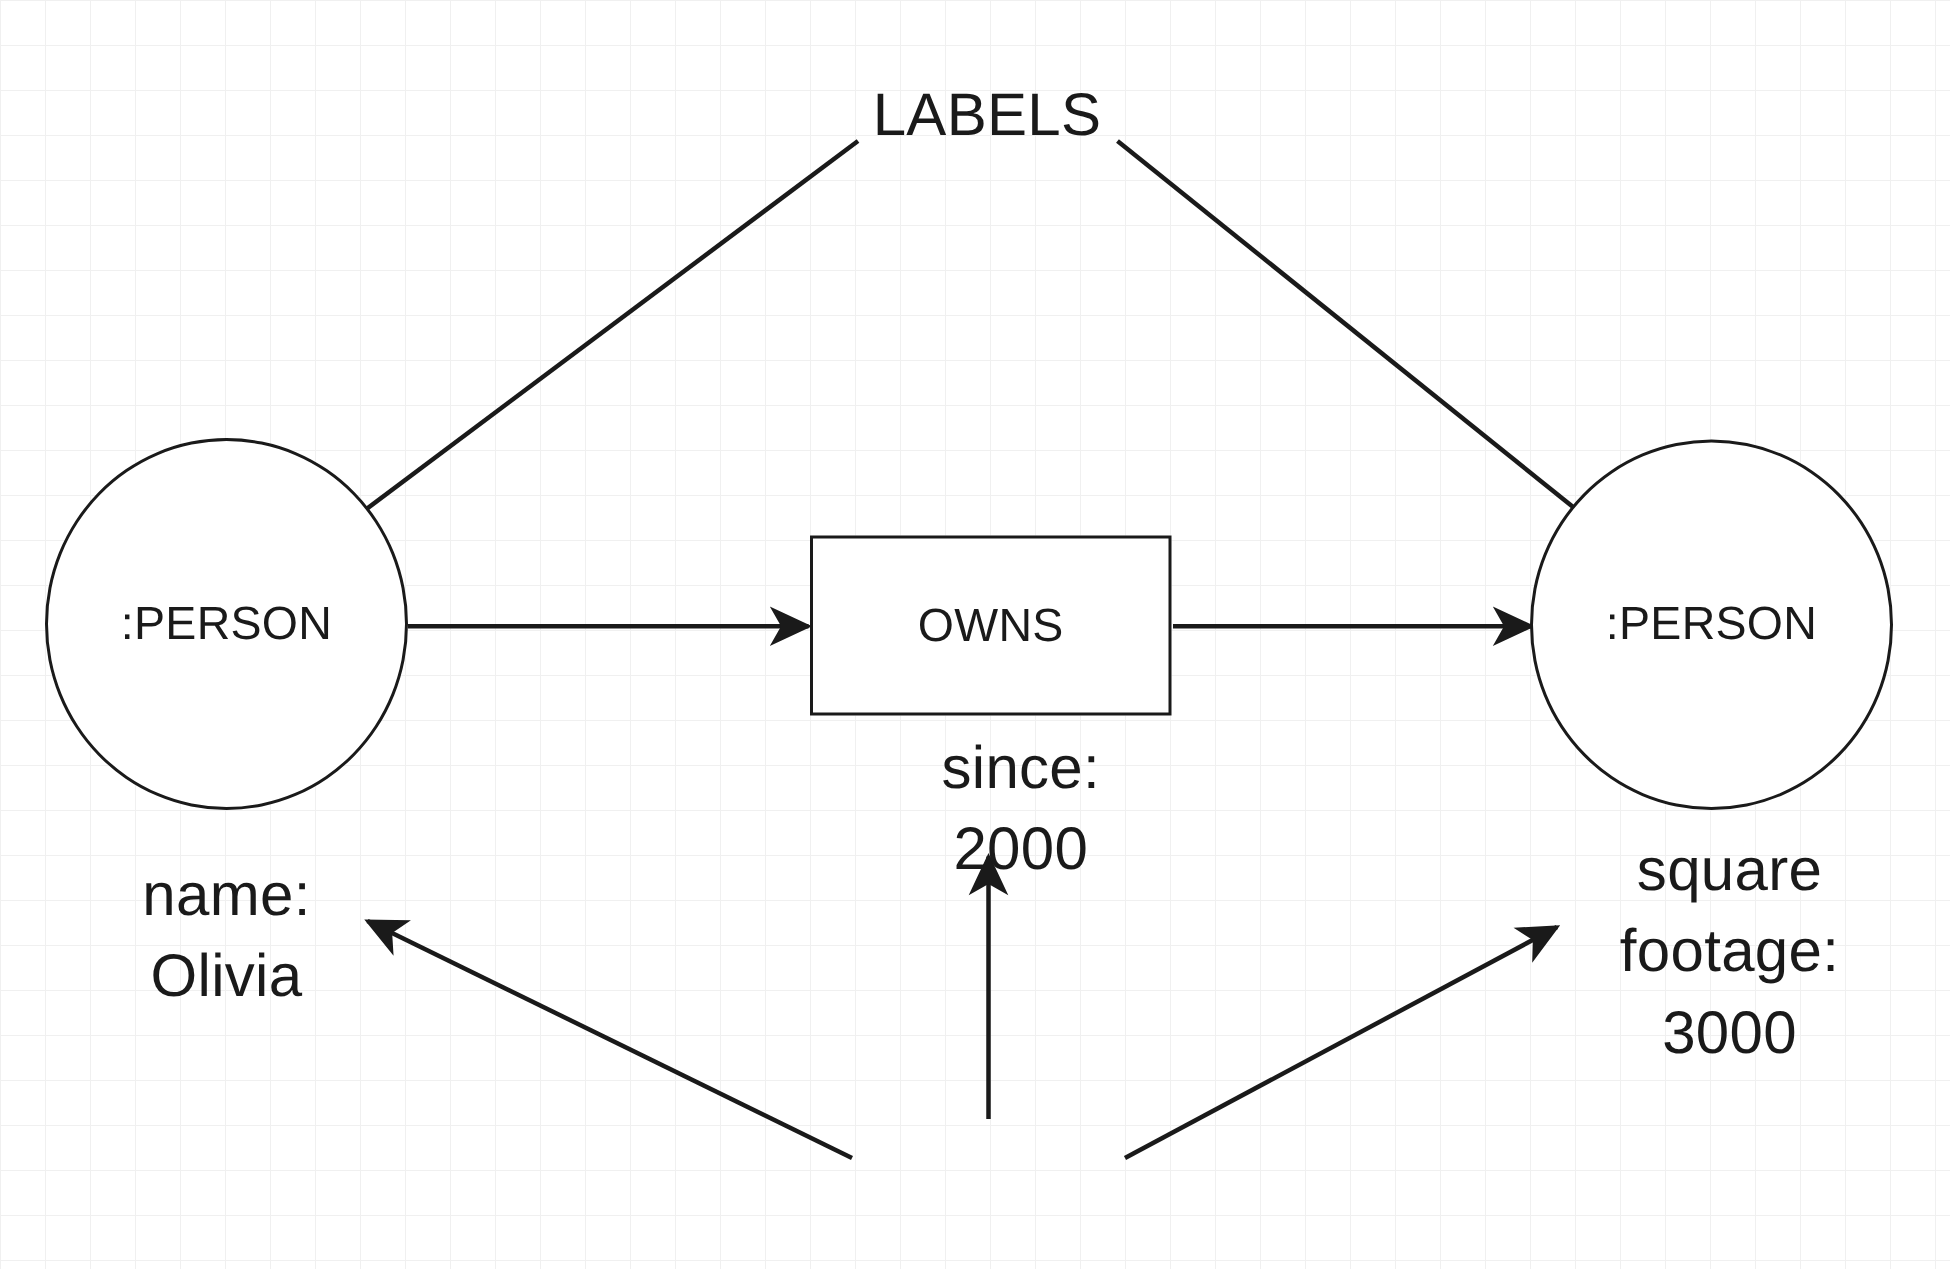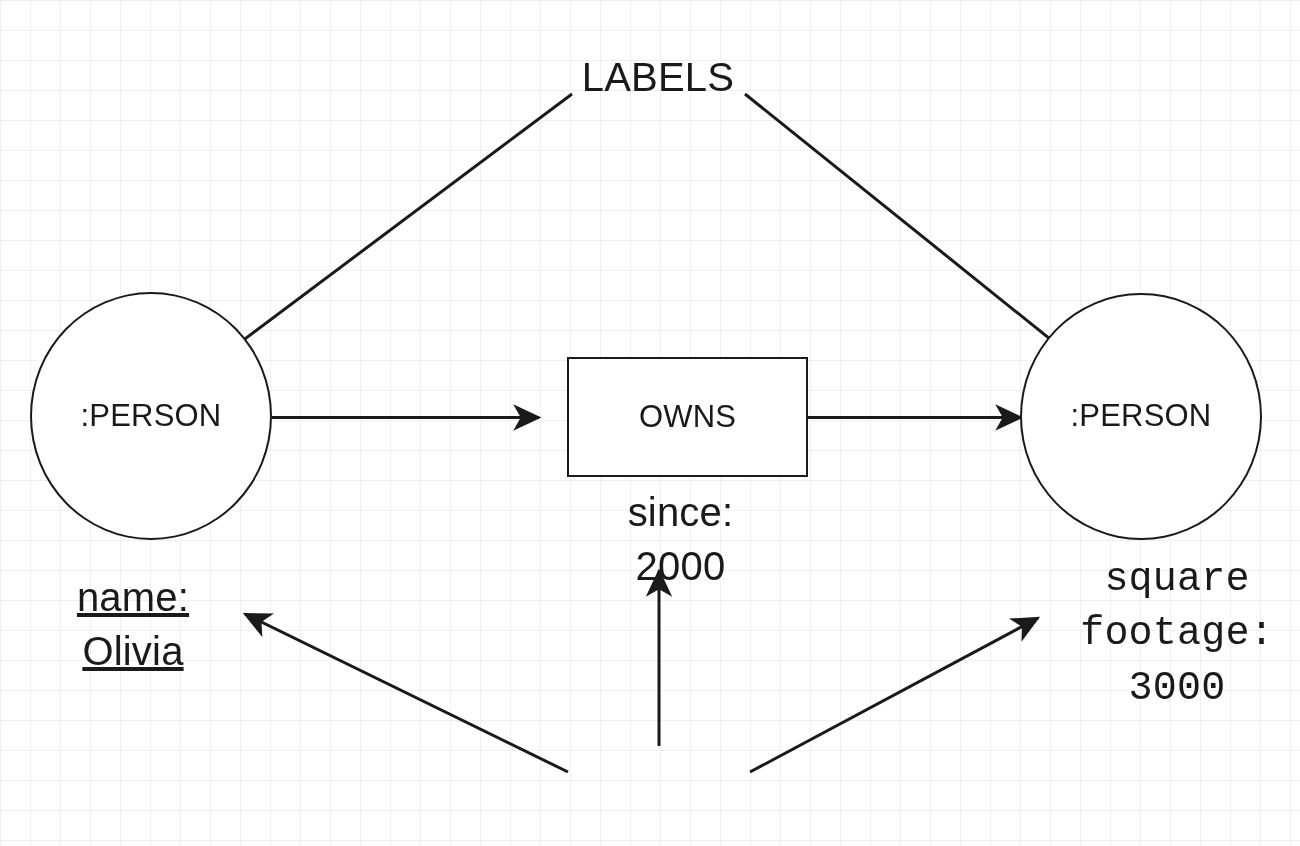--- a/index.html
+++ b/index.html
@@ -41,21 +41,20 @@
     justify-content: center;
   }
   .node-rect {
     position: absolute;
     border: 2.5px solid #1a1a1a;
     background: #ffffff;
     box-sizing: border-box;
     display: flex;
     align-items: center;
     justify-content: center;
-    margin-left: 27px;
   }
   .node-label {
     font-size: 31px;
     color: #1a1a1a;
     line-height: 1.05;
     white-space: nowrap;
     letter-spacing: 0.2px;
   }
   .free-text {
     position: absolute;
@@ -101,24 +100,24 @@
   </div>
 
   <div class="node-rect" style="left:540px; top:357px; width:241px; height:120px;">
     <span class="node-label">OWNS</span>
   </div>
 
   <div class="node-circle" style="left:1020px; top:293px; width:242px; height:247px;">
     <span class="node-label">:PERSON</span>
   </div>
 
-  <div class="free-text" style="left:12px; top:570px; width:242px;text-decoration:underline;">name:
+  <div class="free-text" style="left:30px; top:570px; width:242px;">name:
 Olivia</div>
 
   <div class="free-text" style="left:540px; top:485px; width:281px;">since:
 2000</div>
 
-  <div class="free-text" style="left:1056px; top:553px; width:242px;font-family:Liberation Mono, monospace;">square
+  <div class="free-text" style="left:1032px; top:553px; width:242px;">square
 footage:
 3000</div>
 
 
 </div>
 
 </body></html>

